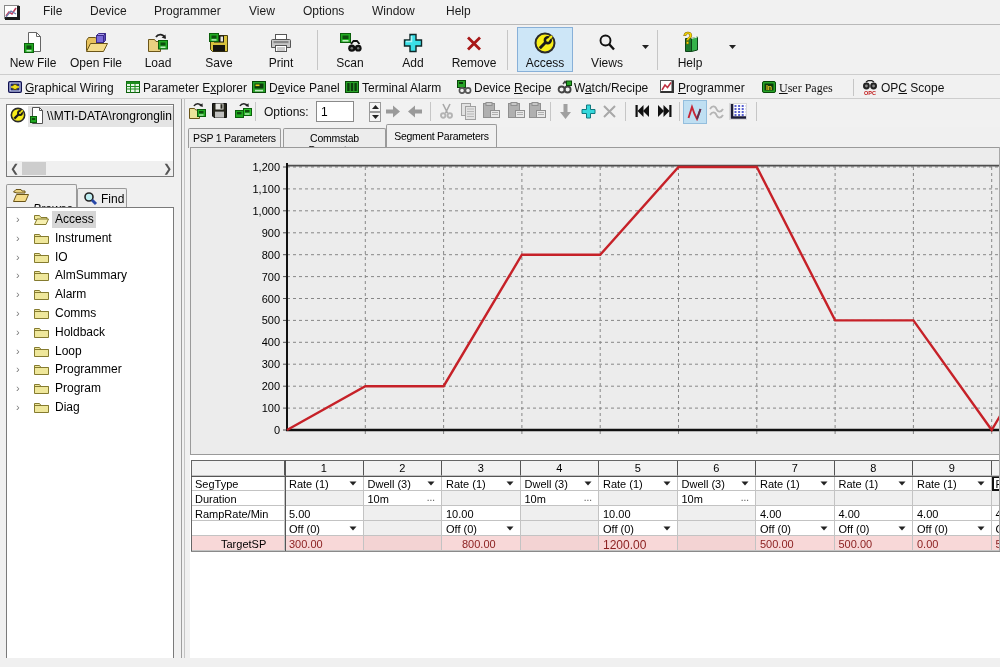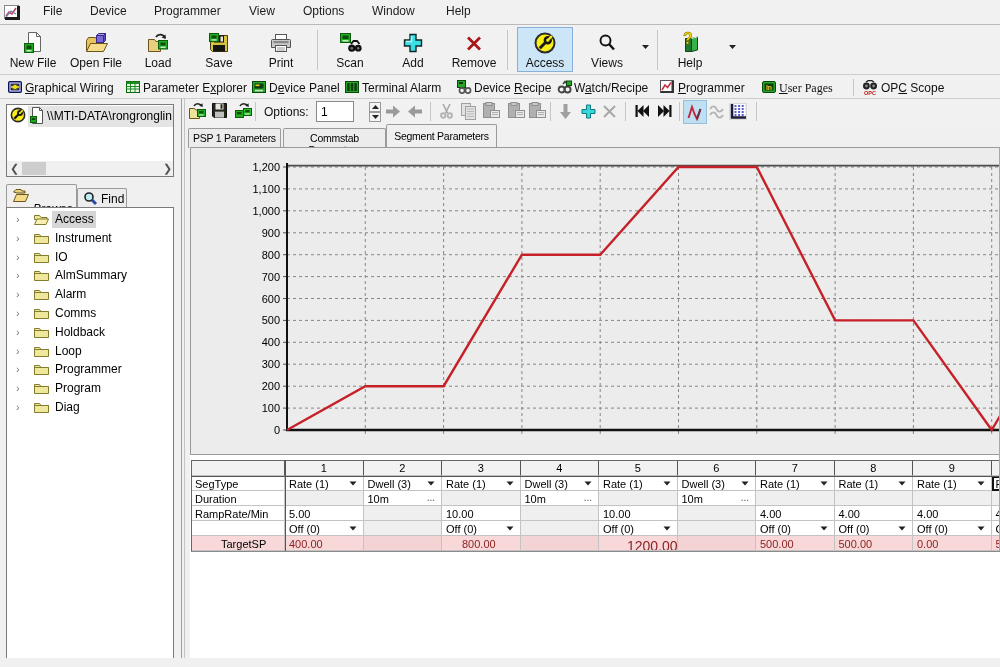--- a/index.html
+++ b/index.html
@@ -592,21 +592,21 @@
 <div class="abs" style="left:285.0px;top:506px;width:78.5px;height:15px;border-right:1px solid #c3c3c3;border-bottom:1px solid #c3c3c3;position:absolute;overflow:hidden;">
     <div style="position:absolute;left:0;top:2px;width:100%;padding-left:4px;font-size:11px;color:#000;text-align:left;white-space:nowrap;overflow:hidden;">5.00</div>
   </div>
 <div class="abs" style="left:285.0px;top:521px;width:78.5px;height:15px;border-right:1px solid #c3c3c3;border-bottom:1px solid #c3c3c3;position:absolute;overflow:hidden;">
     <div style="position:absolute;left:0;top:2px;width:100%;padding-left:4px;font-size:11px;color:#000;text-align:left;white-space:nowrap;overflow:hidden;">Off (0)</div>
     <svg style="position:absolute;right:6px;top:5px;" width="8" height="5" viewBox="0 0 8 5">
       <path d="M0.5 0.5 L4 4.5 L7.5 0.5 z" fill="#222"></path>
     </svg>
   </div>
 <div class="abs" style="left:285.0px;top:536px;width:78.5px;height:15px;border-right:1px solid #c3c3c3;border-bottom:1px solid #c3c3c3;background:#f8d8d8;position:absolute;overflow:hidden;">
-    <div style="position:absolute;left:0;top:2px;width:100%;padding-left:4px;font-size:11px;color:#8c2222;text-align:left;white-space:nowrap;overflow:hidden;">400.00</div>
+    <div style="position:absolute;left:0;top:2px;width:100%;padding-left:4px;font-size:11px;color:#8c2222;text-align:left;white-space:nowrap;overflow:hidden;">300.00</div>
   </div>
 <div class="abs" style="left:363.5px;top:476px;width:78.5px;height:15px;border-right:1px solid #c3c3c3;border-bottom:1px solid #c3c3c3;position:absolute;overflow:hidden;">
     <div style="position:absolute;left:0;top:2px;width:100%;padding-left:4px;font-size:11px;color:#000;text-align:left;white-space:nowrap;overflow:hidden;">Dwell (3)</div>
     <svg style="position:absolute;right:6px;top:5px;" width="8" height="5" viewBox="0 0 8 5">
       <path d="M0.5 0.5 L4 4.5 L7.5 0.5 z" fill="#222"></path>
     </svg>
   </div>
 <div class="abs" style="left:363.5px;top:491px;width:78.5px;height:15px;border-right:1px solid #c3c3c3;border-bottom:1px solid #c3c3c3;position:absolute;overflow:hidden;">
     <div style="position:absolute;left:0;top:2px;width:100%;padding-left:4px;font-size:11px;color:#000;text-align:left;white-space:nowrap;overflow:hidden;">10m</div>
     <div style="position:absolute;right:6px;top:1px;font-size:10px;color:#555;">...</div>
@@ -656,21 +656,21 @@
 <div class="abs" style="left:599.0px;top:506px;width:78.5px;height:15px;border-right:1px solid #c3c3c3;border-bottom:1px solid #c3c3c3;position:absolute;overflow:hidden;">
     <div style="position:absolute;left:0;top:2px;width:100%;padding-left:4px;font-size:11px;color:#000;text-align:left;white-space:nowrap;overflow:hidden;">10.00</div>
   </div>
 <div class="abs" style="left:599.0px;top:521px;width:78.5px;height:15px;border-right:1px solid #c3c3c3;border-bottom:1px solid #c3c3c3;position:absolute;overflow:hidden;">
     <div style="position:absolute;left:0;top:2px;width:100%;padding-left:4px;font-size:11px;color:#000;text-align:left;white-space:nowrap;overflow:hidden;">Off (0)</div>
     <svg style="position:absolute;right:6px;top:5px;" width="8" height="5" viewBox="0 0 8 5">
       <path d="M0.5 0.5 L4 4.5 L7.5 0.5 z" fill="#222"></path>
     </svg>
   </div>
 <div class="abs" style="left:599.0px;top:536px;width:78.5px;height:15px;border-right:1px solid #c3c3c3;border-bottom:1px solid #c3c3c3;background:#f8d8d8;position:absolute;overflow:hidden;">
-    <div style="position:absolute;left:0;top:2px;width:100%;padding-left:4px;font-size:14px;color:#8c2222;text-align:left;white-space:nowrap;overflow:hidden;margin-left:24px;">1200.00</div>
+    <div style="position:absolute;left:0;top:2px;width:100%;padding-left:4px;font-size:12px;color:#8c2222;text-align:left;white-space:nowrap;overflow:hidden;">1200.00</div>
   </div>
 <div class="abs" style="left:677.5px;top:476px;width:78.5px;height:15px;border-right:1px solid #c3c3c3;border-bottom:1px solid #c3c3c3;position:absolute;overflow:hidden;">
     <div style="position:absolute;left:0;top:2px;width:100%;padding-left:4px;font-size:11px;color:#000;text-align:left;white-space:nowrap;overflow:hidden;">Dwell (3)</div>
     <svg style="position:absolute;right:6px;top:5px;" width="8" height="5" viewBox="0 0 8 5">
       <path d="M0.5 0.5 L4 4.5 L7.5 0.5 z" fill="#222"></path>
     </svg>
   </div>
 <div class="abs" style="left:677.5px;top:491px;width:78.5px;height:15px;border-right:1px solid #c3c3c3;border-bottom:1px solid #c3c3c3;position:absolute;overflow:hidden;">
     <div style="position:absolute;left:0;top:2px;width:100%;padding-left:4px;font-size:11px;color:#000;text-align:left;white-space:nowrap;overflow:hidden;">10m</div>
     <div style="position:absolute;right:6px;top:1px;font-size:10px;color:#555;">...</div>

